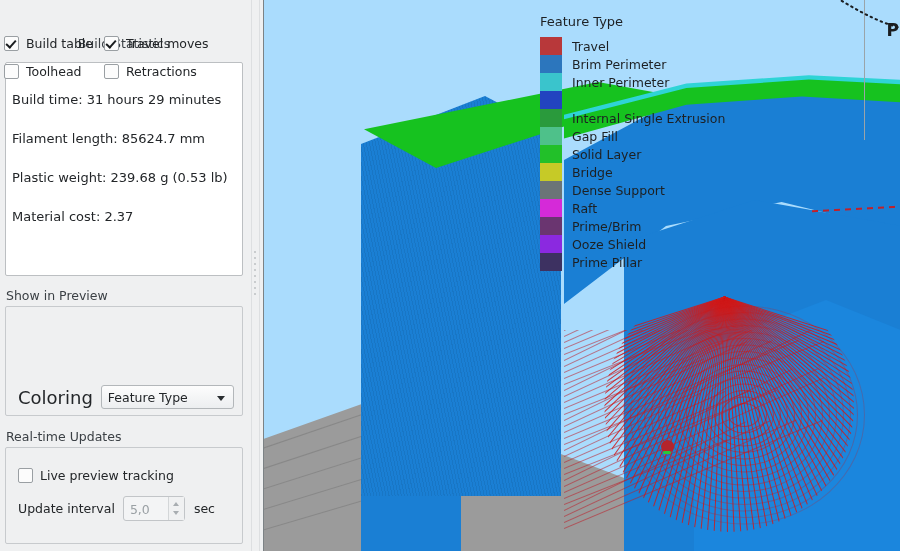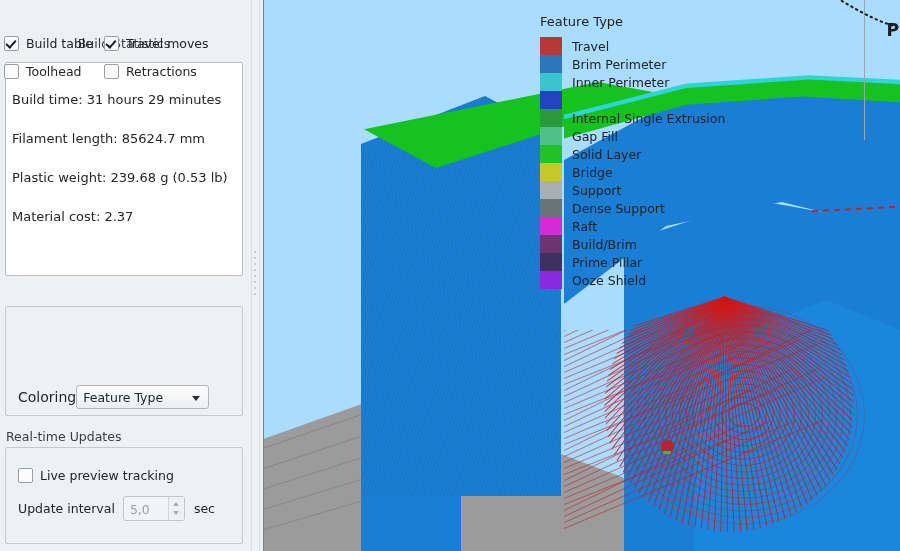--- a/index.html
+++ b/index.html
@@ -46,21 +46,21 @@
     border-radius:2px;margin-right:7px;position:relative;flex:none;
   }
   .cb .box.checked::after{
     content:"";position:absolute;left:3px;top:1px;width:4px;height:8px;
     border:solid #1b1e20;border-width:0 2px 2px 0;transform:rotate(42deg);
   }
   .cb .lbl{font-size:12.5px;color:#232629;white-space:nowrap;}
   .cb-col1{width:100px;}
 
   #coloring-row{position:absolute;left:18px;top:385px;display:flex;align-items:center;}
-  #coloring-label{font-size:14px;}
+  #coloring-label{font-size:18px;margin-right:8px;}
   #coloring-combo{
     width:133px;height:24px;box-sizing:border-box;
     border:1px solid #b3b7ba;border-radius:3px;
     background:linear-gradient(#fdfdfd,#eceef0);
     display:flex;align-items:center;padding:0 6px;position:relative;
   }
   #coloring-combo .val{font-size:12.5px;color:#232629;}
   #combo-arrow{
     position:absolute;right:8px;top:10px;width:0;height:0;
     border-left:4.5px solid transparent;border-right:4.5px solid transparent;
@@ -204,20 +204,21 @@
       <div class="group-frame"></div>
       <div id="stats-text">
         <div>Build time: 31 hours 29 minutes</div>
         <div>Filament length: 85624.7 mm</div>
         <div>Plastic weight: 239.68 g (0.53 lb)</div>
         <div>Material cost: 2.37</div>
       </div>
     </div>
 
     <div class="groupbox" id="gb-preview">
+      <div class="group-title left">Show in Preview</div>
       <div class="group-frame"></div>
     </div>
 
     <div id="cb-grid">
       <div class="cb-row">
         <div class="cb cb-col1">
           <span class="box checked"></span>
           <span class="lbl">Build table</span>
         </div>
         <div class="cb">
@@ -495,39 +496,35 @@
           </div>
           <div class="leg-row">
             <span class="leg-sw" style="background: rgb(34, 192, 41);"></span>
             <span class="leg-lbl">Solid Layer</span>
           </div>
           <div class="leg-row">
             <span class="leg-sw" style="background: rgb(198, 202, 39);"></span>
             <span class="leg-lbl">Bridge</span>
           </div>
           <div class="leg-row">
-            <span class="leg-sw" style="background: rgb(168, 176, 180);"></span>
-            <span class="leg-lbl">Support</span>
-          </div>
-          <div class="leg-row">
             <span class="leg-sw" style="background: rgb(107, 116, 119);"></span>
             <span class="leg-lbl">Dense Support</span>
           </div>
           <div class="leg-row">
             <span class="leg-sw" style="background: rgb(213, 42, 216);"></span>
             <span class="leg-lbl">Raft</span>
           </div>
           <div class="leg-row">
             <span class="leg-sw" style="background: rgb(106, 53, 112);"></span>
-            <span class="leg-lbl">Build/Brim</span>
+            <span class="leg-lbl">Prime/Brim</span>
+          </div>
+          <div class="leg-row">
+            <span class="leg-sw" style="background: rgb(139, 41, 224);"></span>
+            <span class="leg-lbl">Ooze Shield</span>
           </div>
           <div class="leg-row">
             <span class="leg-sw" style="background: rgb(61, 49, 97);"></span>
             <span class="leg-lbl">Prime Pillar</span>
           </div>
-          <div class="leg-row">
-            <span class="leg-sw" style="background: rgb(139, 41, 224);"></span>
-            <span class="leg-lbl">Ooze Shield</span>
-          </div>
         </div>
     </div>
   </div>
 </div>
 
 </body></html>

